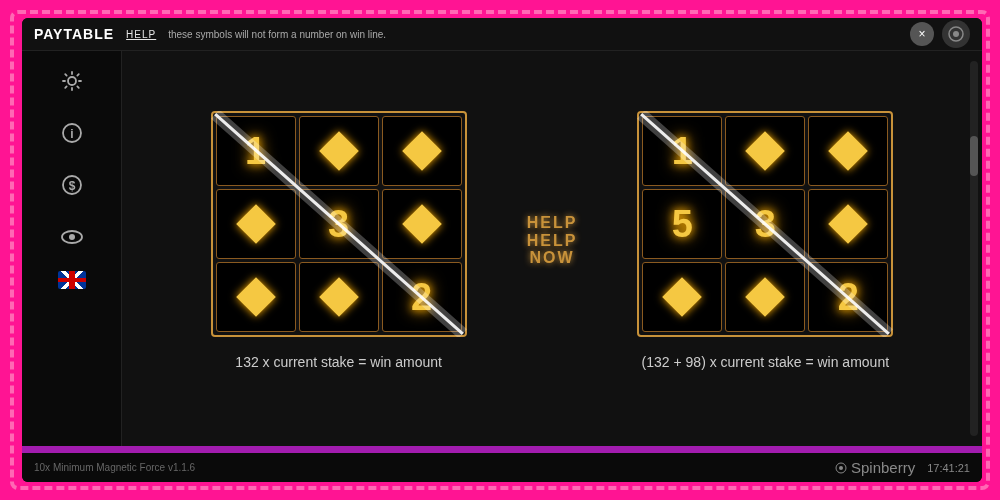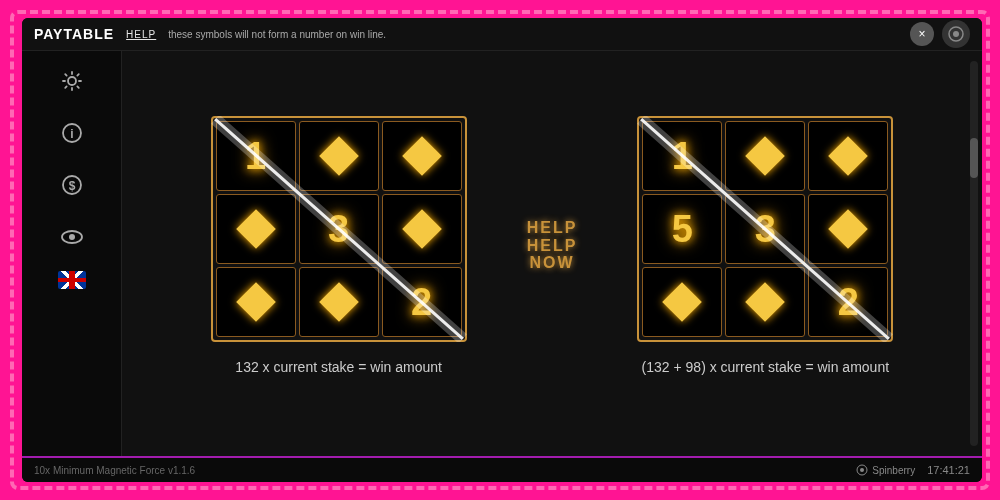--- a/index.html
+++ b/index.html
@@ -229,39 +229,39 @@
       top: 20%;
     }
 
     
     .bottom-bar {
       background: #0a0a0a;
       padding: 6px 12px;
       display: flex;
       align-items: center;
       justify-content: space-between;
-      border-top: 2px solid #a21caf;
+      border-top: 7px solid #a21caf;
     }
 
     .bottom-left {
       color: #666;
       font-size: 10px;
     }
 
     .bottom-right {
       display: flex;
       align-items: center;
       gap: 12px;
       color: #888;
       font-size: 11px;
     }
 
     .spinberry-logo {
       color: #888;
-      font-size: 10px;
+      font-size: 15px;
       display: flex;
       align-items: center;
       gap: 4px;
     }
 
     
     .grid-wrapper {
       position: relative;
       display: inline-block;
     }

